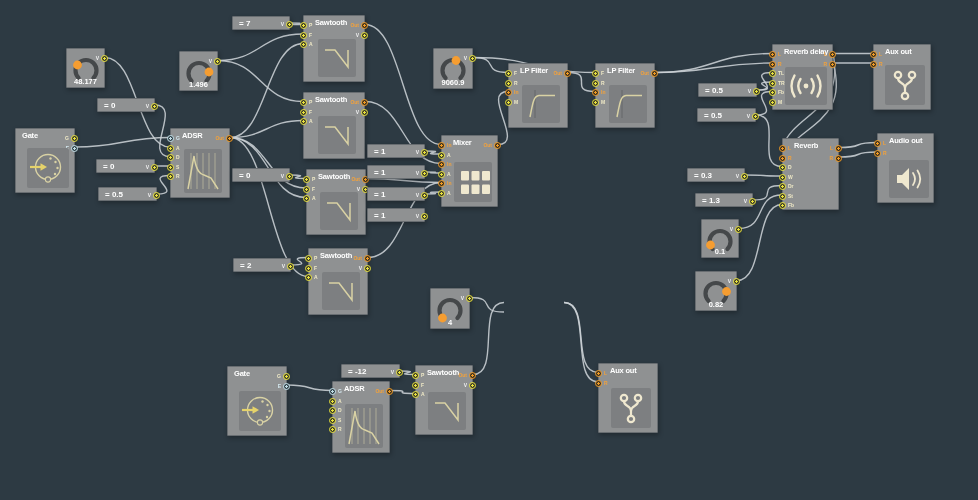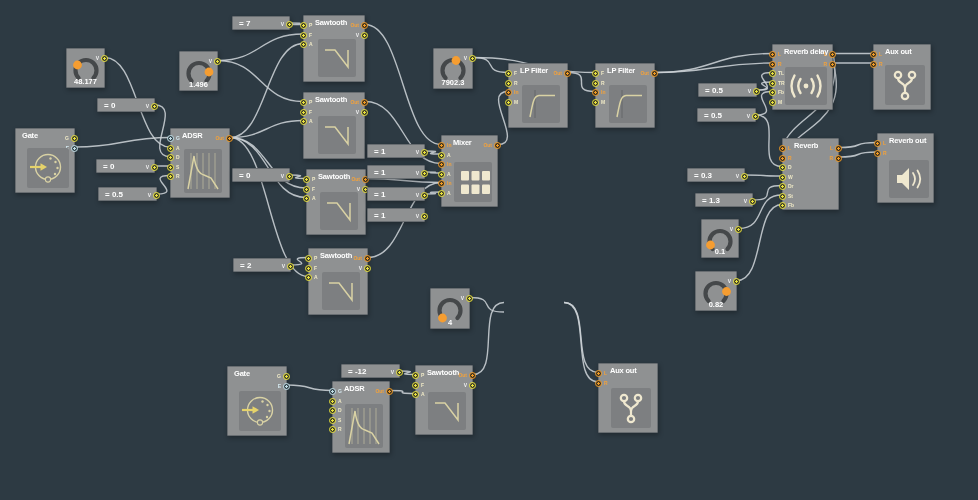--- a/index.html
+++ b/index.html
@@ -375,21 +375,21 @@
     </div>
     <div class="node" style="left: 433px; top: 48px; width: 40px; height: 41px;">
       <div class="prow out" style="top: 6px;">
         <span class="dot c-yellow"></span>
         <span class="plab " style="color: rgb(240, 240, 240);">V</span>
       </div>
       <svg width="34" height="34" class="ksvg">
         <path d="M9.58,24.92 A10.5,10.5 0 1 1 24.42,24.92" fill="none" stroke="#45484a" stroke-width="4.2" stroke-linecap="round"></path>
       <circle cx="20" cy="7.5" r="4.4" fill="#f59d31"></circle>
       </svg>
-      <div class="kval">7902.3</div>
+      <div class="kval">9060.9</div>
     </div>
     <div class="node" style="left: 508px; top: 63px; width: 60px; height: 65px;">
       <div class="title" style="left: 11px;">LP Filter</div>
       <div class="prow in" style="top: 6px;">
         <span class="dot c-yellow"></span>
         <span class="plab l-yellow">F</span>
       </div>
       <div class="prow in" style="top: 15.5px;">
         <span class="dot c-yellow"></span>
         <span class="plab l-yellow">R</span>
@@ -548,21 +548,21 @@
       <div class="prow out" style="top: 6px;">
         <span class="dot c-orange"></span>
         <span class="plab l-orange">L</span>
       </div>
       <div class="prow out" style="top: 15.5px;">
         <span class="dot c-orange"></span>
         <span class="plab l-orange">R</span>
       </div>
     </div>
     <div class="node" style="left: 877px; top: 133px; width: 57px; height: 70px;">
-      <div class="title" style="left: 11px;">Reverb out</div>
+      <div class="title" style="left: 11px;">Audio out</div>
       <div class="prow in" style="top: 6px;">
         <span class="dot c-orange"></span>
         <span class="plab l-orange">L</span>
       </div>
       <div class="prow in" style="top: 15.5px;">
         <span class="dot c-orange"></span>
         <span class="plab l-orange">R</span>
       </div>
       <div class="panel" style="left: 11px; top: 26px; width: 40px; height: 38px;"><svg width="40" height="38">
           <path d="M8,15 h5 l7,-7 v22 l-7,-7 h-5 z" fill="#efe8cf"></path>

